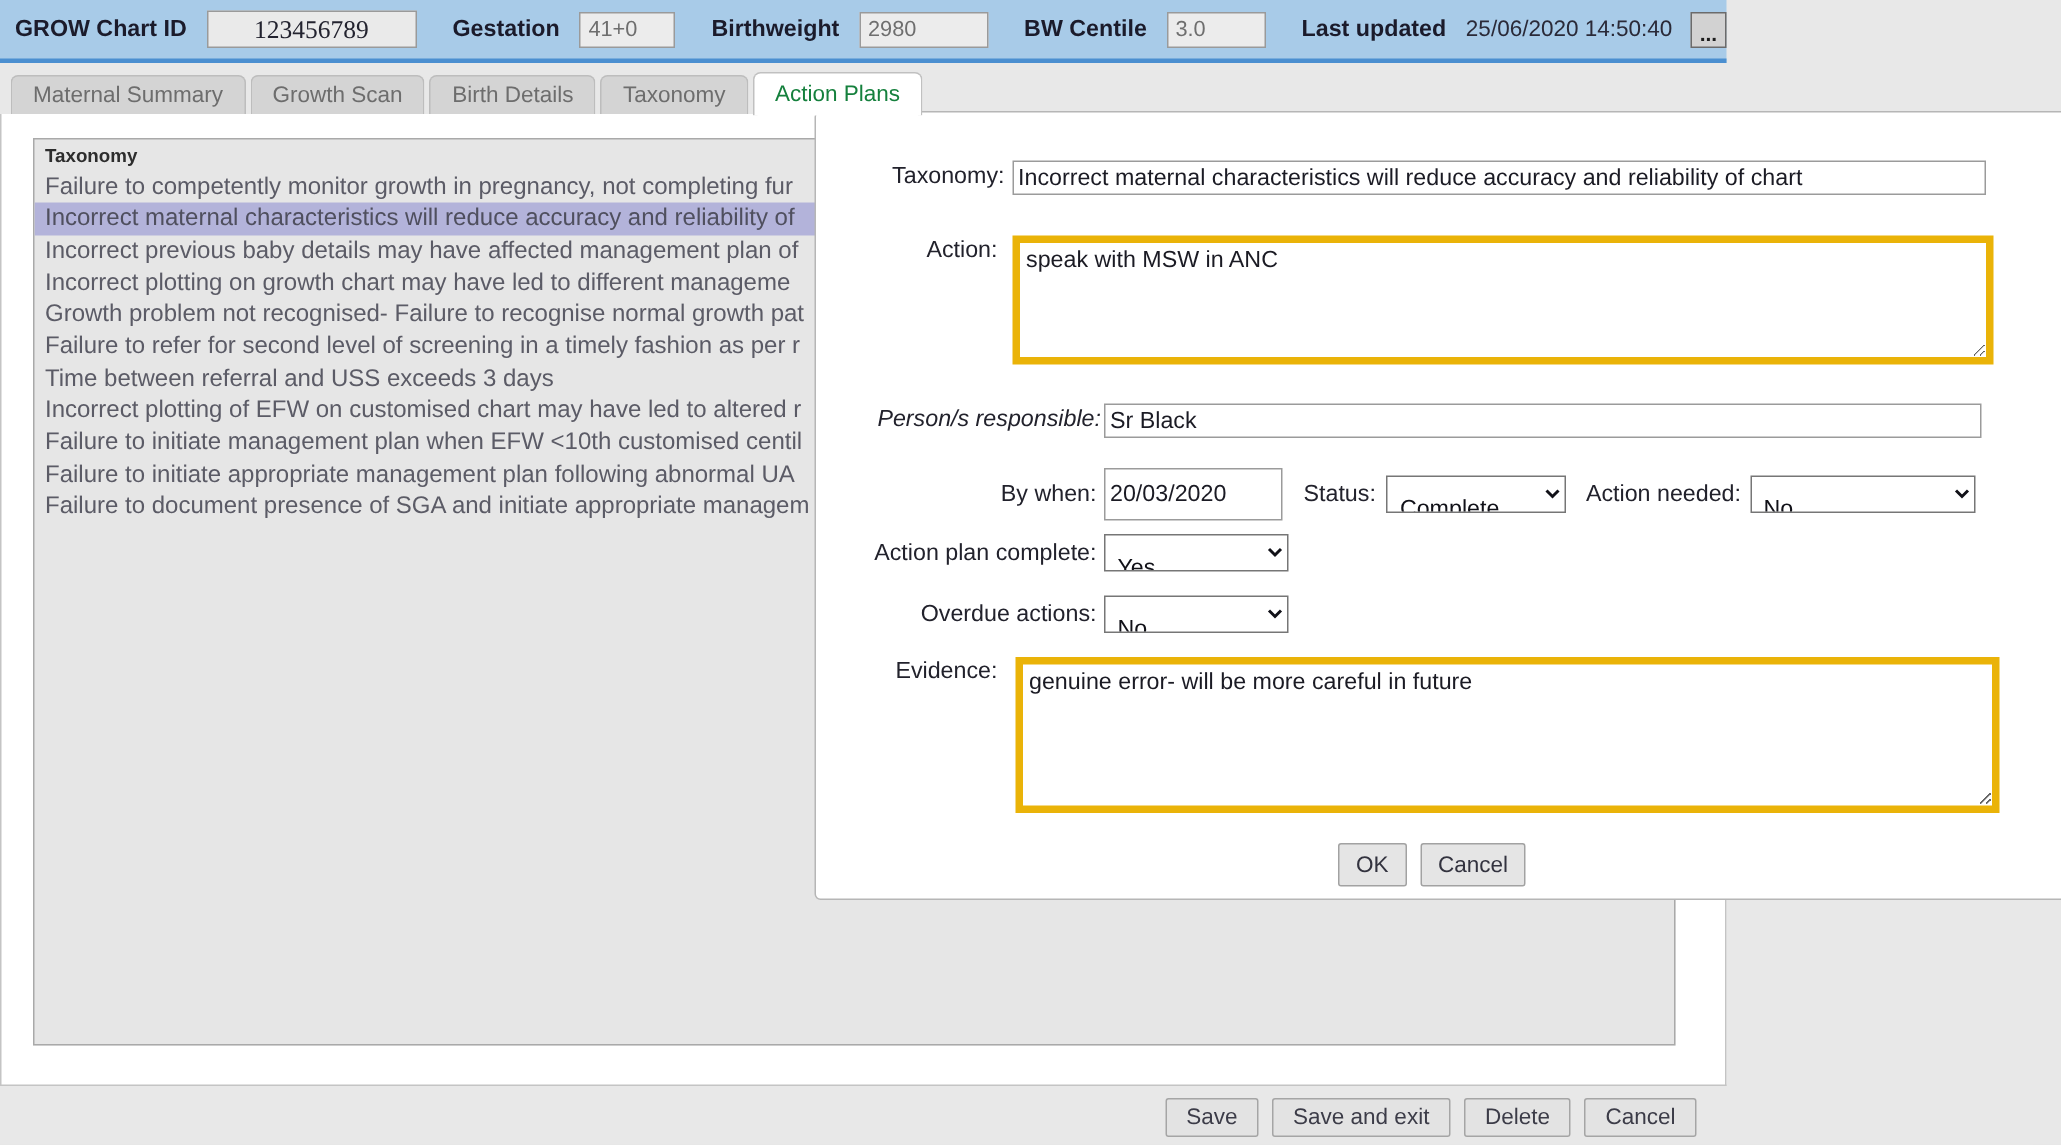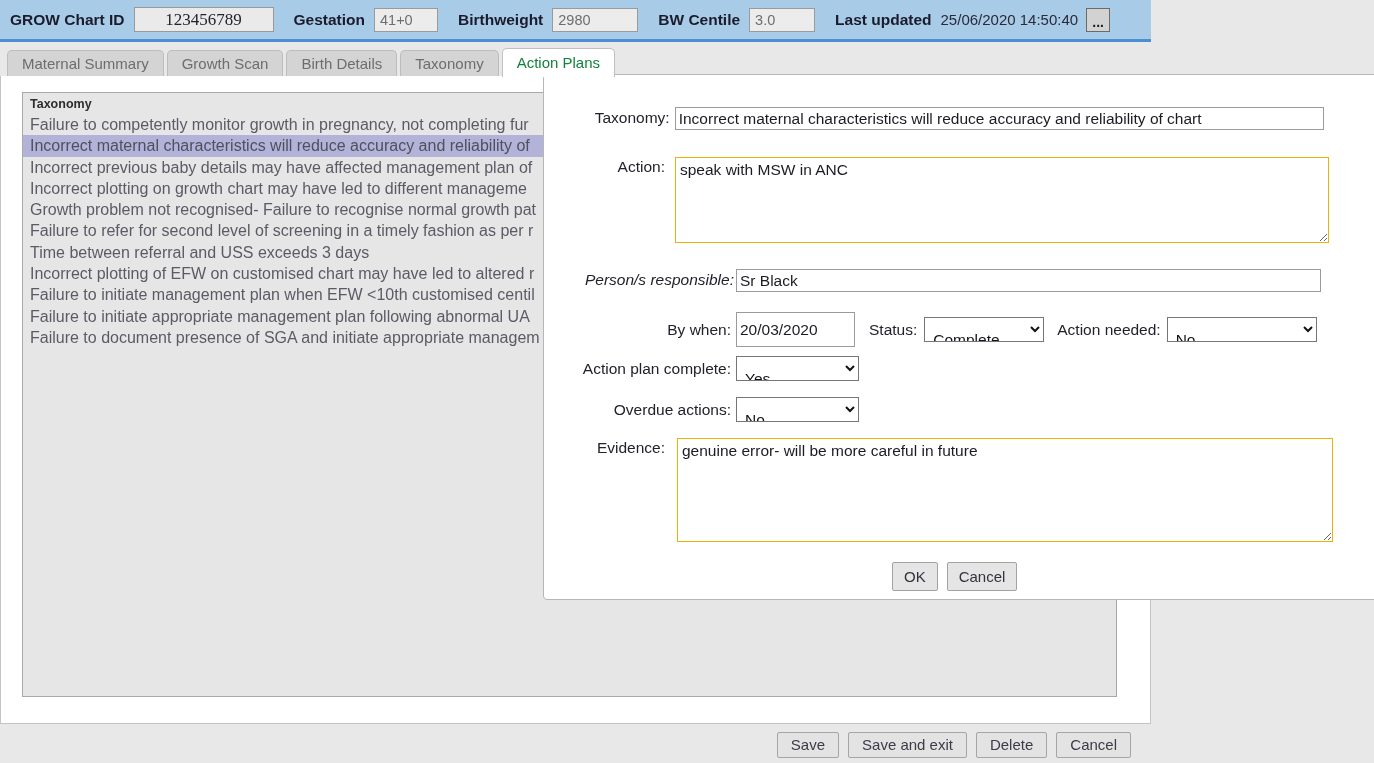--- a/index.html
+++ b/index.html
@@ -19,20 +19,21 @@
     position: absolute;
     left: 0; top: 0;
     width: 1151px;
     height: 42px;
     background: #a8cbe8;
     border-bottom: 3px solid #4b8fd0;
     display: flex;
     align-items: center;
     padding-left: 10px;
     gap: 0;
+    justify-content: space-between;
   }
   #header-bar .hdr-label {
     font-size: 15.5px;
     font-weight: bold;
     color: #1b1b2b;
     white-space: nowrap;
     margin-right: 9px;
   }
   #header-bar .hdr-label.spaced { margin-left: 14px; }
   .hdr-input {
@@ -210,21 +211,21 @@
     border: 1px solid #9b9b9b;
     background: #ffffff;
     font-family: "Liberation Sans", sans-serif;
     font-size: 15.5px;
     color: #1b1b24;
     padding: 1px 3px;
     height: 23px;
     outline: none;
   }
   .txt-area {
-    border: 1px solid #eab308;
+    border: 5px solid #eab308;
     background: #ffffff;
     font-family: "Liberation Sans", sans-serif;
     font-size: 15.5px;
     color: #1b1b24;
     padding: 3px 4px;
     resize: both;
     outline: none;
     overflow: hidden;
   }
   .sel-input {

